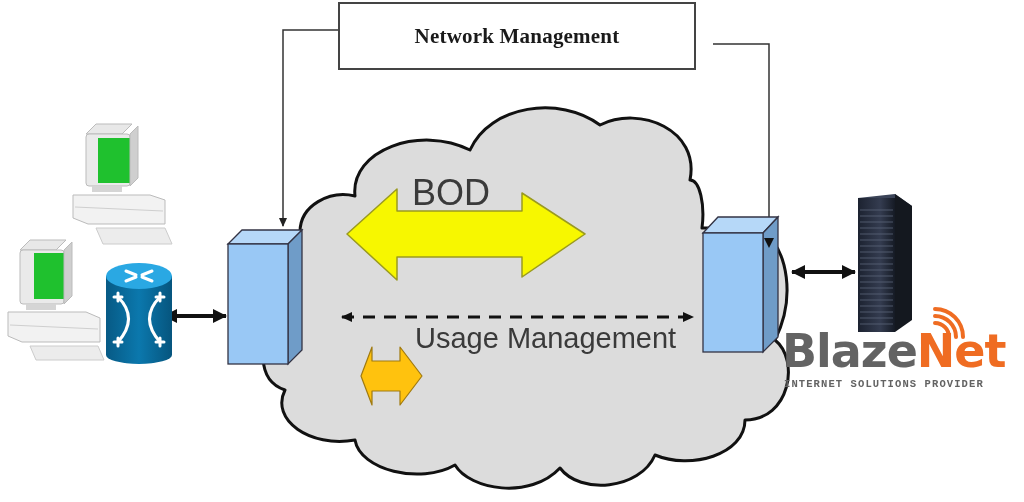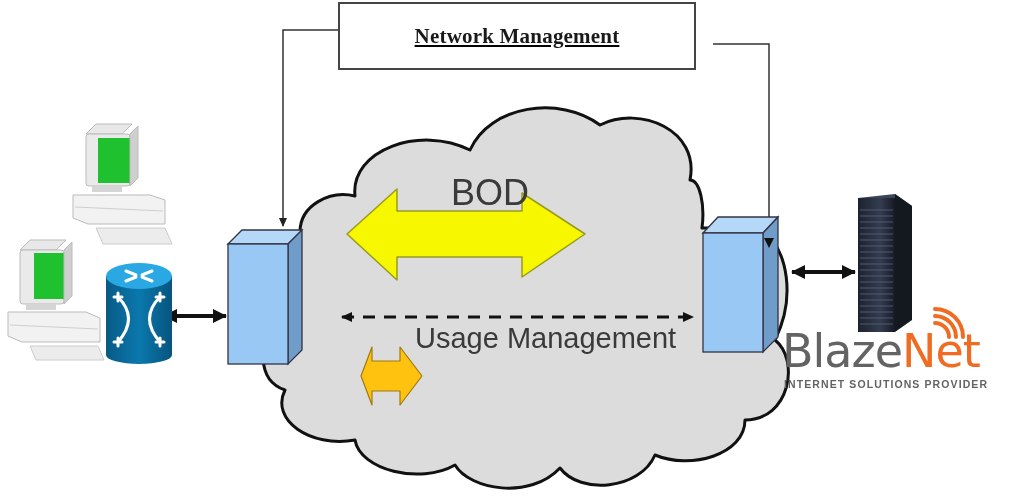--- a/index.html
+++ b/index.html
@@ -1,25 +1,25 @@
 <!DOCTYPE html>
 <html><head>
 <meta charset="utf-8">
 <style>
   html, body { margin:0; padding:0; background:#ffffff; }
   body { width:1024px; height:502px; position:relative; overflow:hidden; font-family:"Liberation Sans", sans-serif; }
   #stage { position:absolute; left:0; top:0; width:1024px; height:502px; }
-  .nm-box { position:absolute; left:338px; top:2px; width:358px; height:68px; border:2px solid #444; background:#fff; box-sizing:border-box; display:flex; align-items:center; justify-content:center;text-decoration:underline; }
+  .nm-box { position:absolute; left:338px; top:2px; width:358px; height:68px; border:2px solid #444; background:#fff; box-sizing:border-box; display:flex; align-items:center; justify-content:center; }
   .nm-label { font-family:"Liberation Serif", serif; font-weight:bold; font-size:21px; color:#1a1a1a; letter-spacing:0.2px; }
-  .lbl-bod { position:absolute; left:451px; top:172px; font-size:36px; color:#3a3a3a; }
+  .lbl-bod { position:absolute; left:412px; top:172px; font-size:36px; color:#3a3a3a; }
   .lbl-usage { position:absolute; left:415px; top:322px; font-size:29px; color:#3a3a3a; }
   .logo { position:absolute; left:782px; top:312px; width:220px; height:90px; }
-  .logo-word { position:absolute; left:0; top:12px; font-family:"DejaVu Sans", sans-serif; font-weight:normal; font-size:46px; color:#636363; letter-spacing:-1px; white-space:nowrap; }
+  .logo-word { position:absolute; left:0; top:12px; font-family:"DejaVu Sans", sans-serif; font-weight:bold; font-size:46px; color:#636363; letter-spacing:-1px; white-space:nowrap; }
   .logo-word .accent { color:#ef6c22; }
-  .logo-tag { position:absolute; left:2px; top:66px; font-family:Liberation Sans, sans-serif; font-weight:bold; font-size:10.5px; color:#636363; letter-spacing:1.1px; white-space:nowrap; }
+  .logo-tag { position:absolute; left:2px; top:66px; font-family:Liberation Mono, monospace; font-weight:bold; font-size:10.5px; color:#636363; letter-spacing:1.1px; white-space:nowrap; }
 </style>
 </head>
 <body>
 
 <div id="stage">
 <svg width="1024" height="502" viewBox="0 0 1024 502" xmlns="http://www.w3.org/2000/svg" style="position:absolute;left:0;top:0">
   <defs>
     <marker id="ah" markerWidth="10" markerHeight="10" refX="8" refY="5" orient="auto" markerUnits="userSpaceOnUse">
       <path d="M0,1 L9,5 L0,9 Z" fill="#222"></path>
     </marker>

